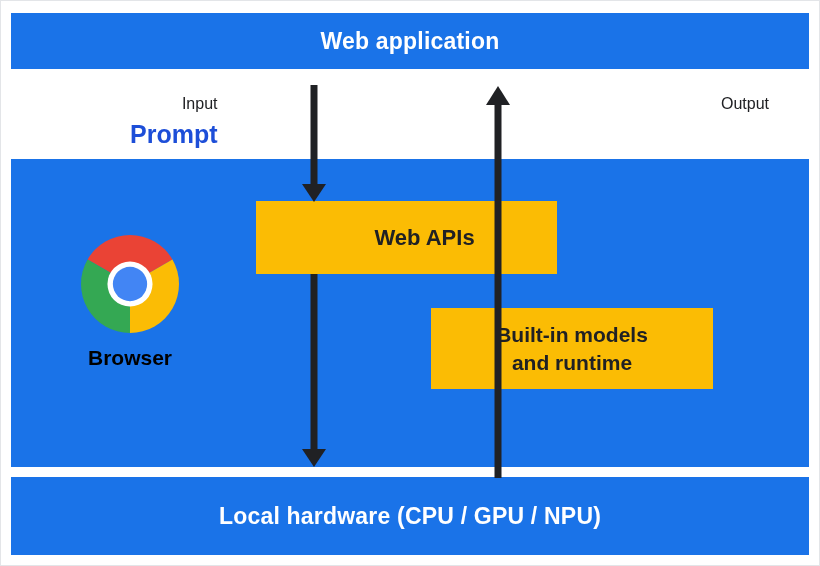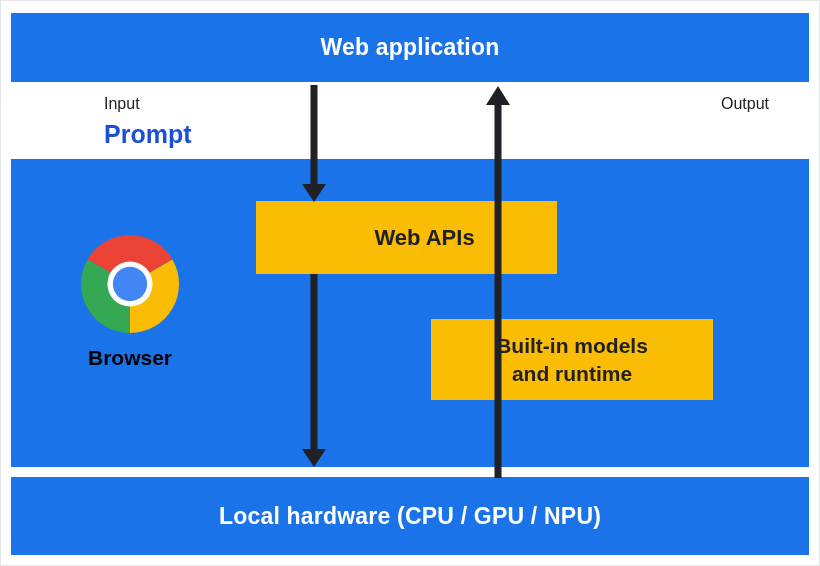--- a/index.html
+++ b/index.html
@@ -19,32 +19,32 @@
   
   .bar {
     position: absolute;
     left: 10px;
     width: 798px;
     background: #1a73e8;
     display: flex;
     align-items: center;
     justify-content: center;
   }
-  .top-bar   { top: 12px;  height: 69px; }
+  .top-bar   { top: 12px;  height: 56px; }
   .bottom-bar{ top: 476px; height: 78px; }
   .bar-label {
     color: #ffffff;
     font-size: 23px;
     font-weight: 700;
     letter-spacing: 0.2px;
   }
 
   
   .io-label { position: absolute; top: 94px; }
-  .io-label.left  { left: 103px; text-align: left; }
+  .io-label.left  { left: 129px; text-align: right; }
   .io-label.right { right: 50px; text-align: right; }
   .io-title {
     font-size: 16px;
     color: #202124;
     margin-bottom: 7px;
     font-weight: 400;
   }
   .io-value {
     font-size: 25px;
     color: #1d4ed8;
@@ -89,21 +89,21 @@
     text-align: center;
     z-index: 1;
   }
   .web-apis {
     left: 245px; top: 42px;
     width: 301px; height: 73px;
     font-size: 22px;
     padding-left: 36px;
   }
   .builtin {
-    left: 420px; top: 160px;
+    left: 420px; top: 149px;
     width: 282px; height: 81px;
     font-size: 21px;
     line-height: 1.3;
   }
 
   
   .arrows {
     position: absolute;
     left: 0; top: 0;
     width: 820px; height: 566px;

